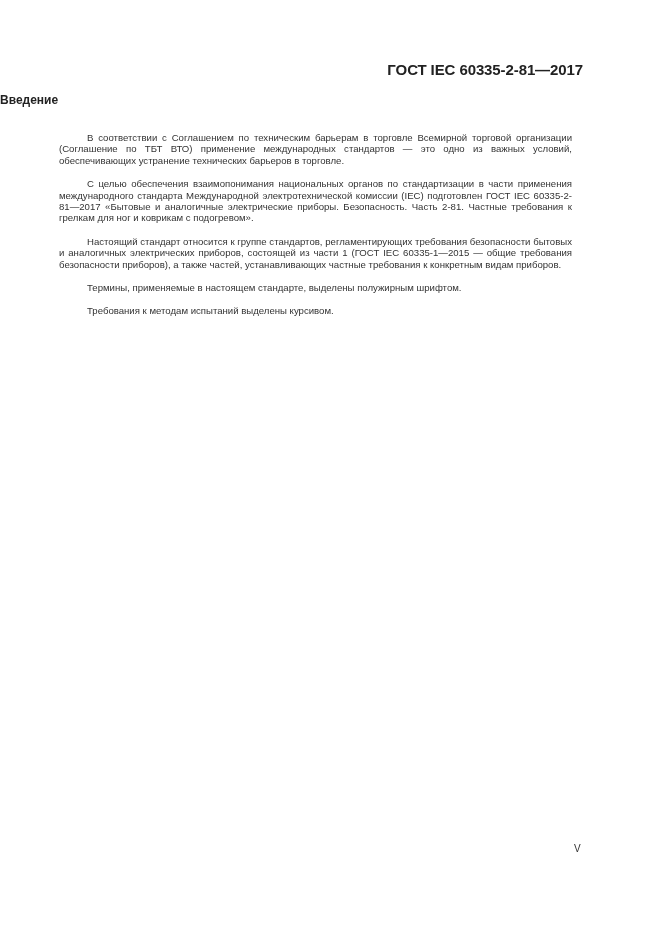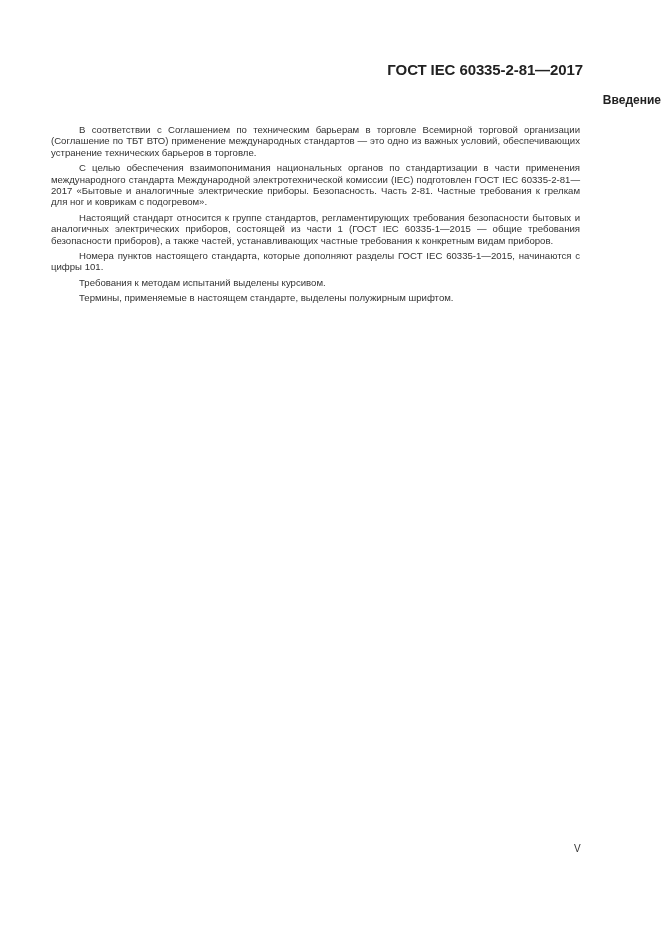--- a/index.html
+++ b/index.html
@@ -22,36 +22,36 @@
       font-size: 15px;
       font-weight: bold;
       letter-spacing: -0.1px;
       color: #222;
     }
     .title {
       position: absolute;
       top: 93px;
       left: 0;
       width: 661px;
-      text-align: right;
+      text-align: left;
       font-size: 12px;
       font-weight: bold;
       color: #222;
     }
     .body-text {
       position: absolute;
       top: 120px;
       left: 47px;
       width: 537px;
       font-size: 9.6px;
       line-height: 11.4px;
       color: #333;
     }
     .para {
-      margin: 4px;
+      margin: 12px;
       text-indent: 28px;
       text-align: justify;
       text-align-last: left;
     }
     .page-num {
       position: absolute;
       top: 843px;
       left: 574px;
       font-size: 10px;
       color: #333;
@@ -61,18 +61,17 @@
 <body>
 
 <div class="header-code">ГОСТ IEC 60335-2-81—2017</div>
 
 <div class="title">Введение</div>
 
 <div class="body-text">
   <p class="para">В соответствии с Соглашением по техническим барьерам в торговле Всемирной торговой организации (Соглашение по ТБТ ВТО) применение международных стандартов — это одно из важных условий, обеспечивающих устранение технических барьеров в торговле.</p>
   <p class="para">С целью обеспечения взаимопонимания национальных органов по стандартизации в части применения международного стандарта Международной электротехнической комиссии (IEC) подготовлен ГОСТ IEC 60335-2-81—2017 «Бытовые и аналогичные электрические приборы. Безопасность. Часть 2-81. Частные требования к грелкам для ног и коврикам с подогревом».</p>
   <p class="para">Настоящий стандарт относится к группе стандартов, регламентирующих требования безопасности бытовых и аналогичных электрических приборов, состоящей из части 1 (ГОСТ IEC 60335-1—2015 — общие требования безопасности приборов), а также частей, устанавливающих частные требования к конкретным видам приборов.</p>
-  <p class="para">Номера пунктов настоящего стандарта, которые дополняют разделы ГОСТ IEC 60335-1—2015, начинаются с цифры 101.</p>
+  <p class="para">Термины, применяемые в настоящем стандарте, выделены полужирным шрифтом.</p>
   <p class="para">Требования к методам испытаний выделены курсивом.</p>
-  <p class="para">Термины, применяемые в настоящем стандарте, выделены полужирным шрифтом.</p>
 </div>
 
 <div class="page-num">V</div>
 
 </body></html>

